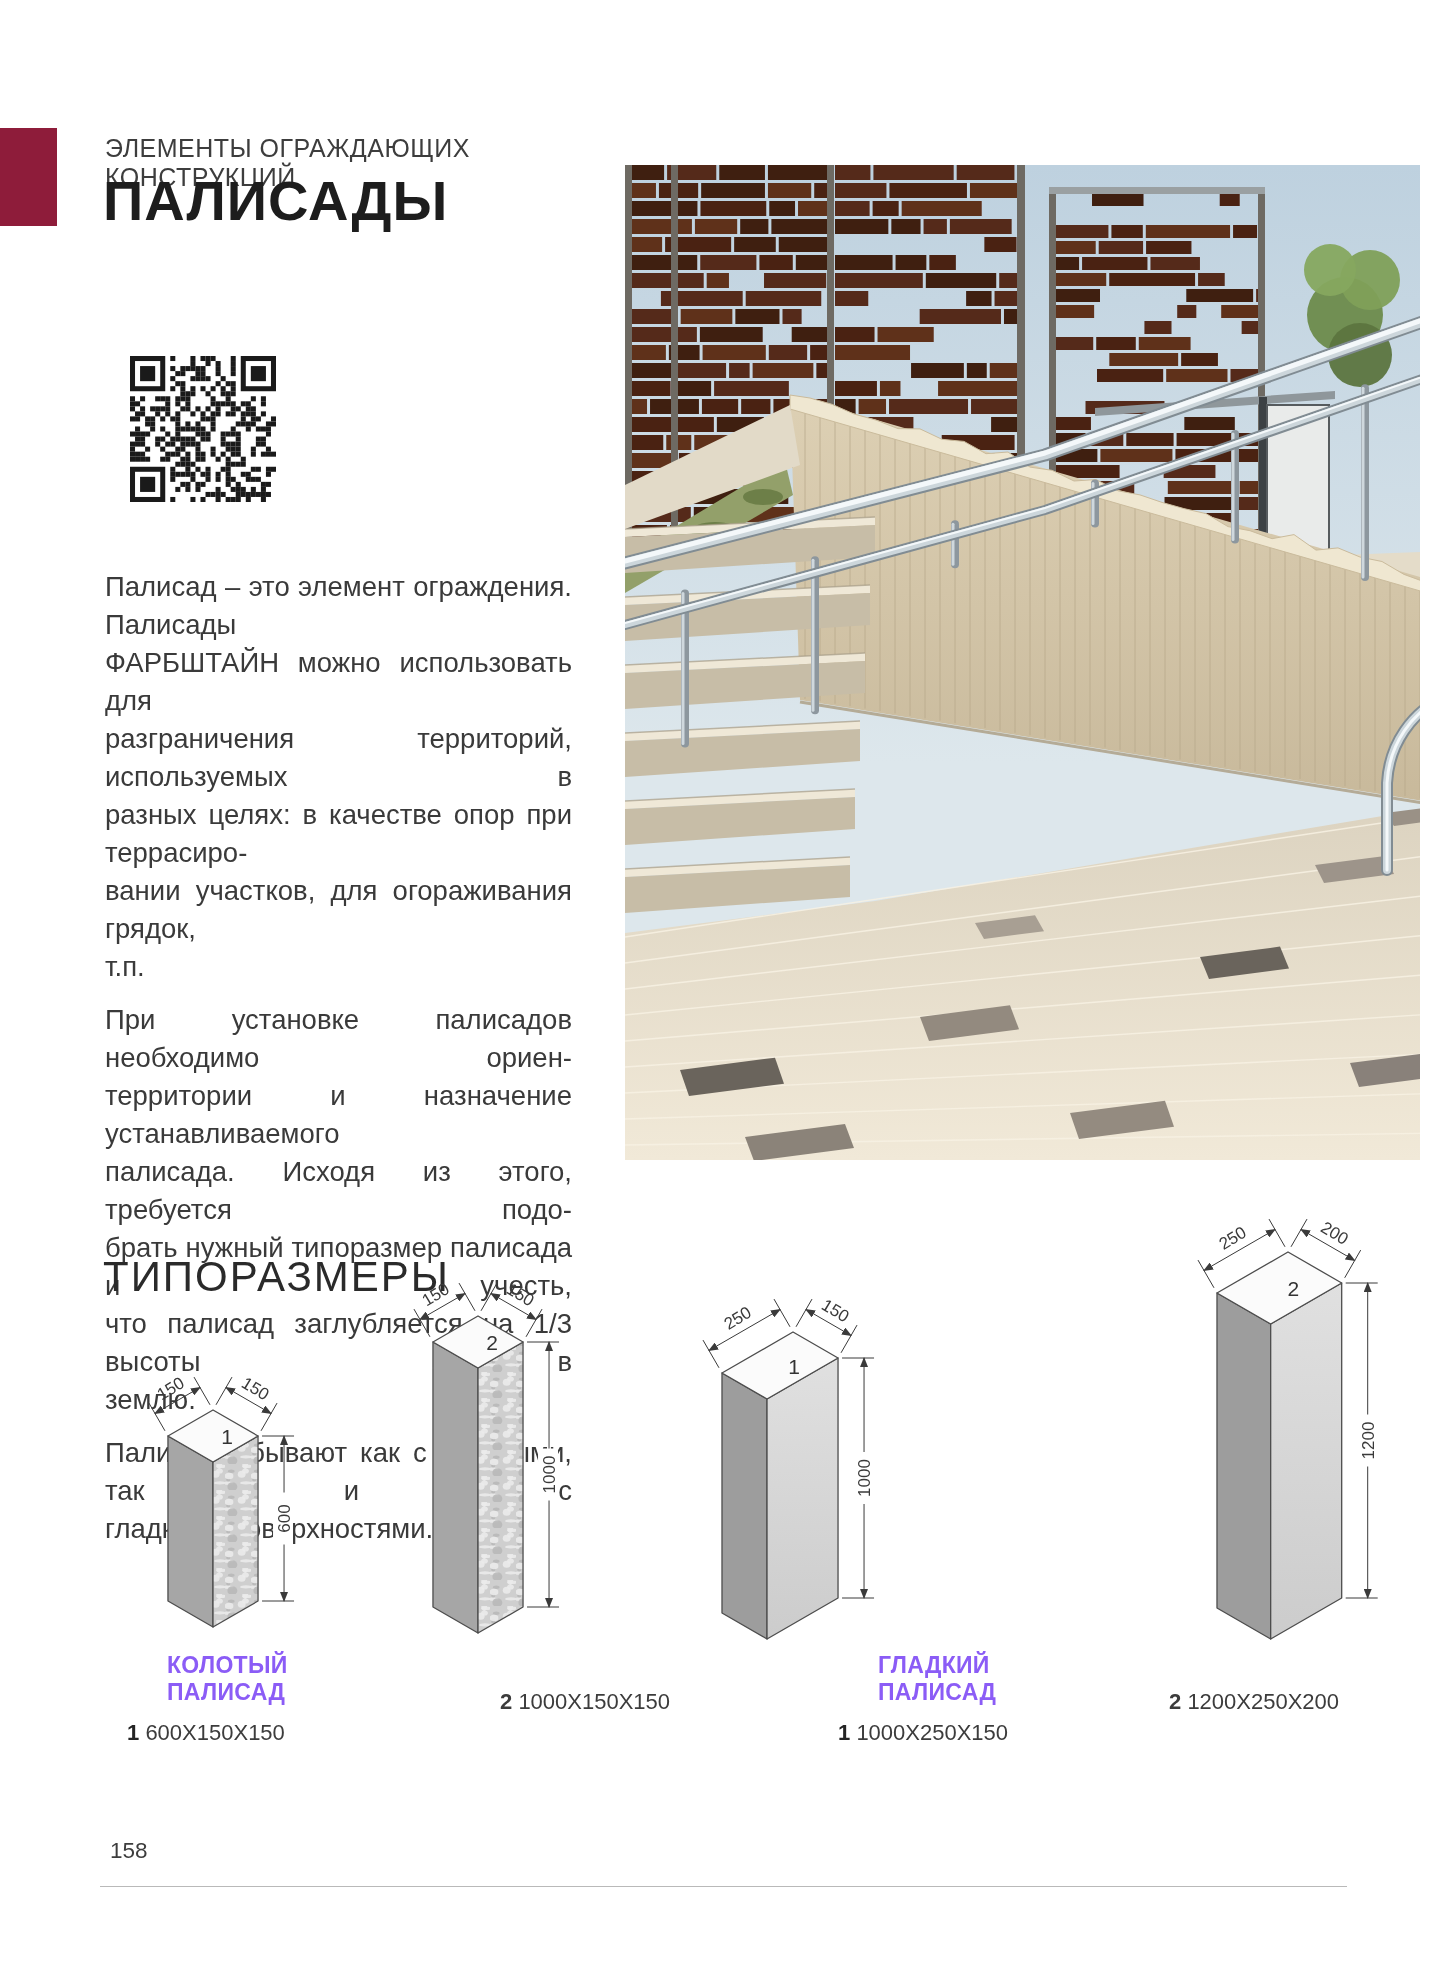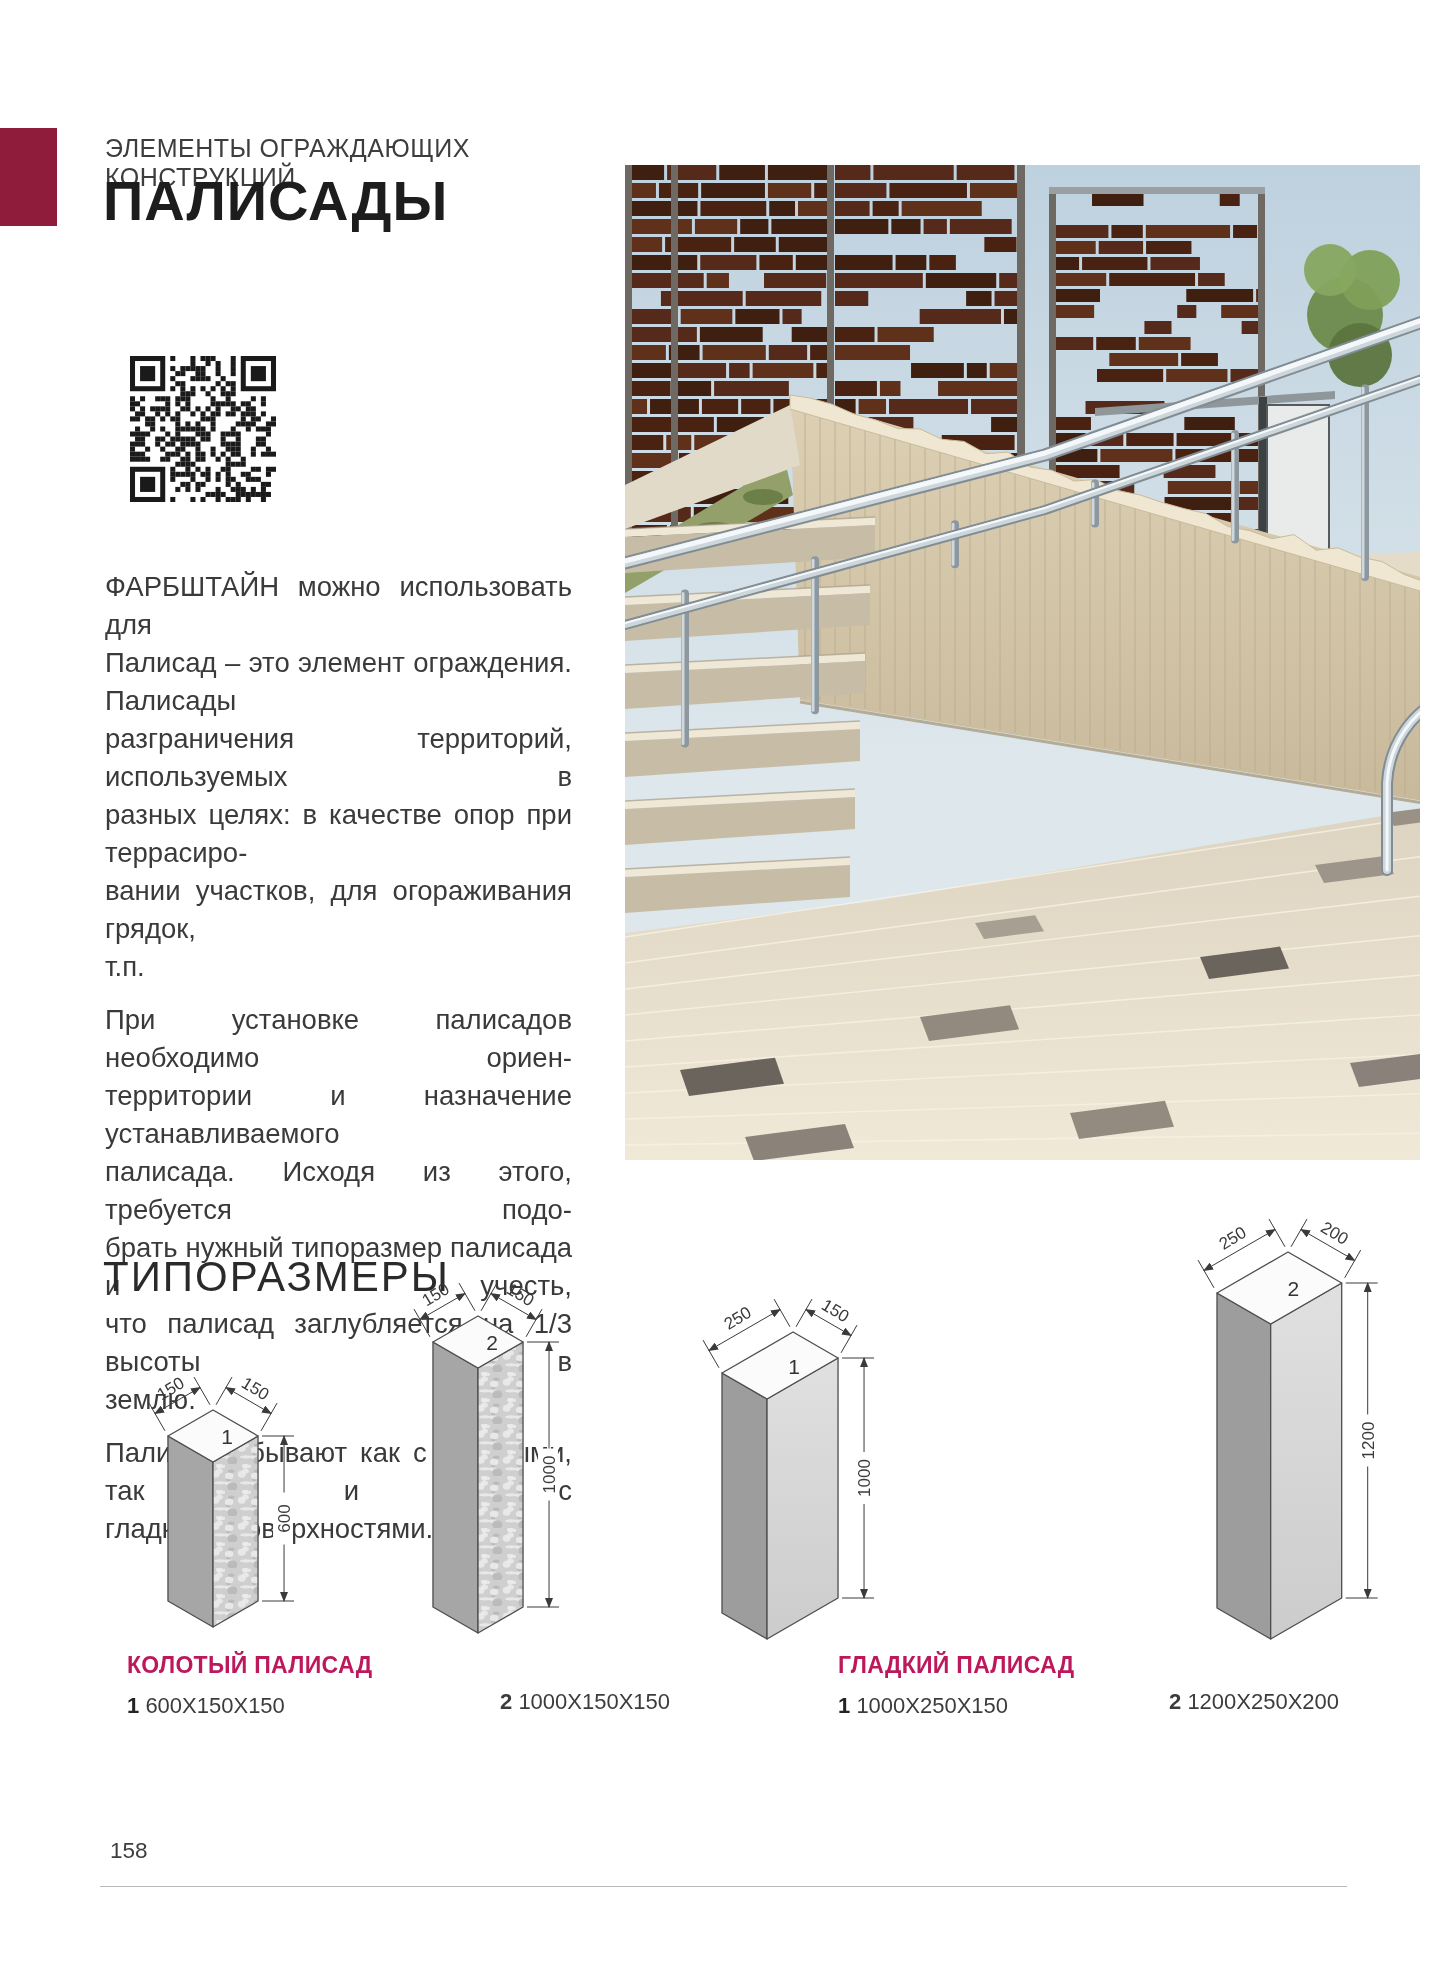--- a/index.html
+++ b/index.html
@@ -9,21 +9,21 @@
   .accent-square{left:0;top:128px;width:57px;height:98px;}
   .kicker{left:105px;top:134px;width:560px;font-size:25px;letter-spacing:.5px;color:#3d3d3d;}
   .page-title{left:103px;top:168px;font-size:56px;font-weight:bold;letter-spacing:1px;color:#1d1d1d;margin:0;}
   .qr{left:130px;top:356px;}
   .qr-caption{left:330px;top:424px;width:260px;font-size:23px;line-height:31px;color:#3c3c3c;white-space:pre-line;}
   .intro{left:105px;top:568px;width:467px;font-size:27.5px;line-height:38px;color:#3a3a3a;}
   .para{margin:0 0 15px 0;}
   .para .jl{text-align:justify;text-align-last:justify;}
   .sizes-heading{left:103px;top:1253px;font-size:42px;font-weight:400;letter-spacing:2px;color:#2a2a2a;margin:0;}
   .captions{font-size:22px;color:#3c3c3c;}
-  .cap-title{font-weight:bold;font-size:23px;color:#be185d;letter-spacing:.3px;}
+  .cap-title{font-weight:bold;font-size:23px;color:#8b5cf6;letter-spacing:.3px;margin-left:40px;}
   .cap-item{margin-top:14px;}
   .cap-item b{color:#242424;}
   .footer{left:110px;top:1838px;width:1250px;display:flex;align-items:baseline;font-size:22.5px;color:#3d3d3d;}
   .footer .pageno{margin-right:65px;color:#3d3d3d;}
   .footer b{color:#232323;}
   .footer-rule{left:100px;top:1886px;width:1247px;height:1px;background:#b9b9b9;}
   svg text{font-family:"Liberation Sans","DejaVu Sans",sans-serif;}
 </style>
 </head>
 <body>
@@ -352,22 +352,22 @@
       <rect x="115" y="5" width="25" height="25" fill="#fff"></rect>
       <rect x="120" y="10" width="15" height="15" fill="#1a1a1a"></rect>
       <rect x="0" y="110" width="35" height="35" fill="#1a1a1a"></rect>
       <rect x="5" y="115" width="25" height="25" fill="#fff"></rect>
       <rect x="10" y="120" width="15" height="15" fill="#1a1a1a"></rect>
     </svg>
 
 
   <div class="abs intro">
     <div class="para">
+        <div class="jl">Палисад – это элемент ограждения. Палисады</div>
         <div class="jl">ФАРБШТАЙН можно использовать для</div>
-        <div class="jl">Палисад – это элемент ограждения. Палисады</div>
         <div class="jl">разграничения территорий, используемых в</div>
         <div class="jl">разных целях: в качестве опор при террасиро-</div>
         <div class="jl">вании участков, для огораживания грядок,</div>
         <div>т.п.</div>
       </div>
     <div class="para">
         <div class="jl">При установке палисадов необходимо ориен-</div>
         <div class="jl">территории и назначение устанавливаемого</div>
         <div class="jl">палисада. Исходя из этого, требуется подо-</div>
         <div class="jl">брать нужный типоразмер палисада и учесть,</div>

